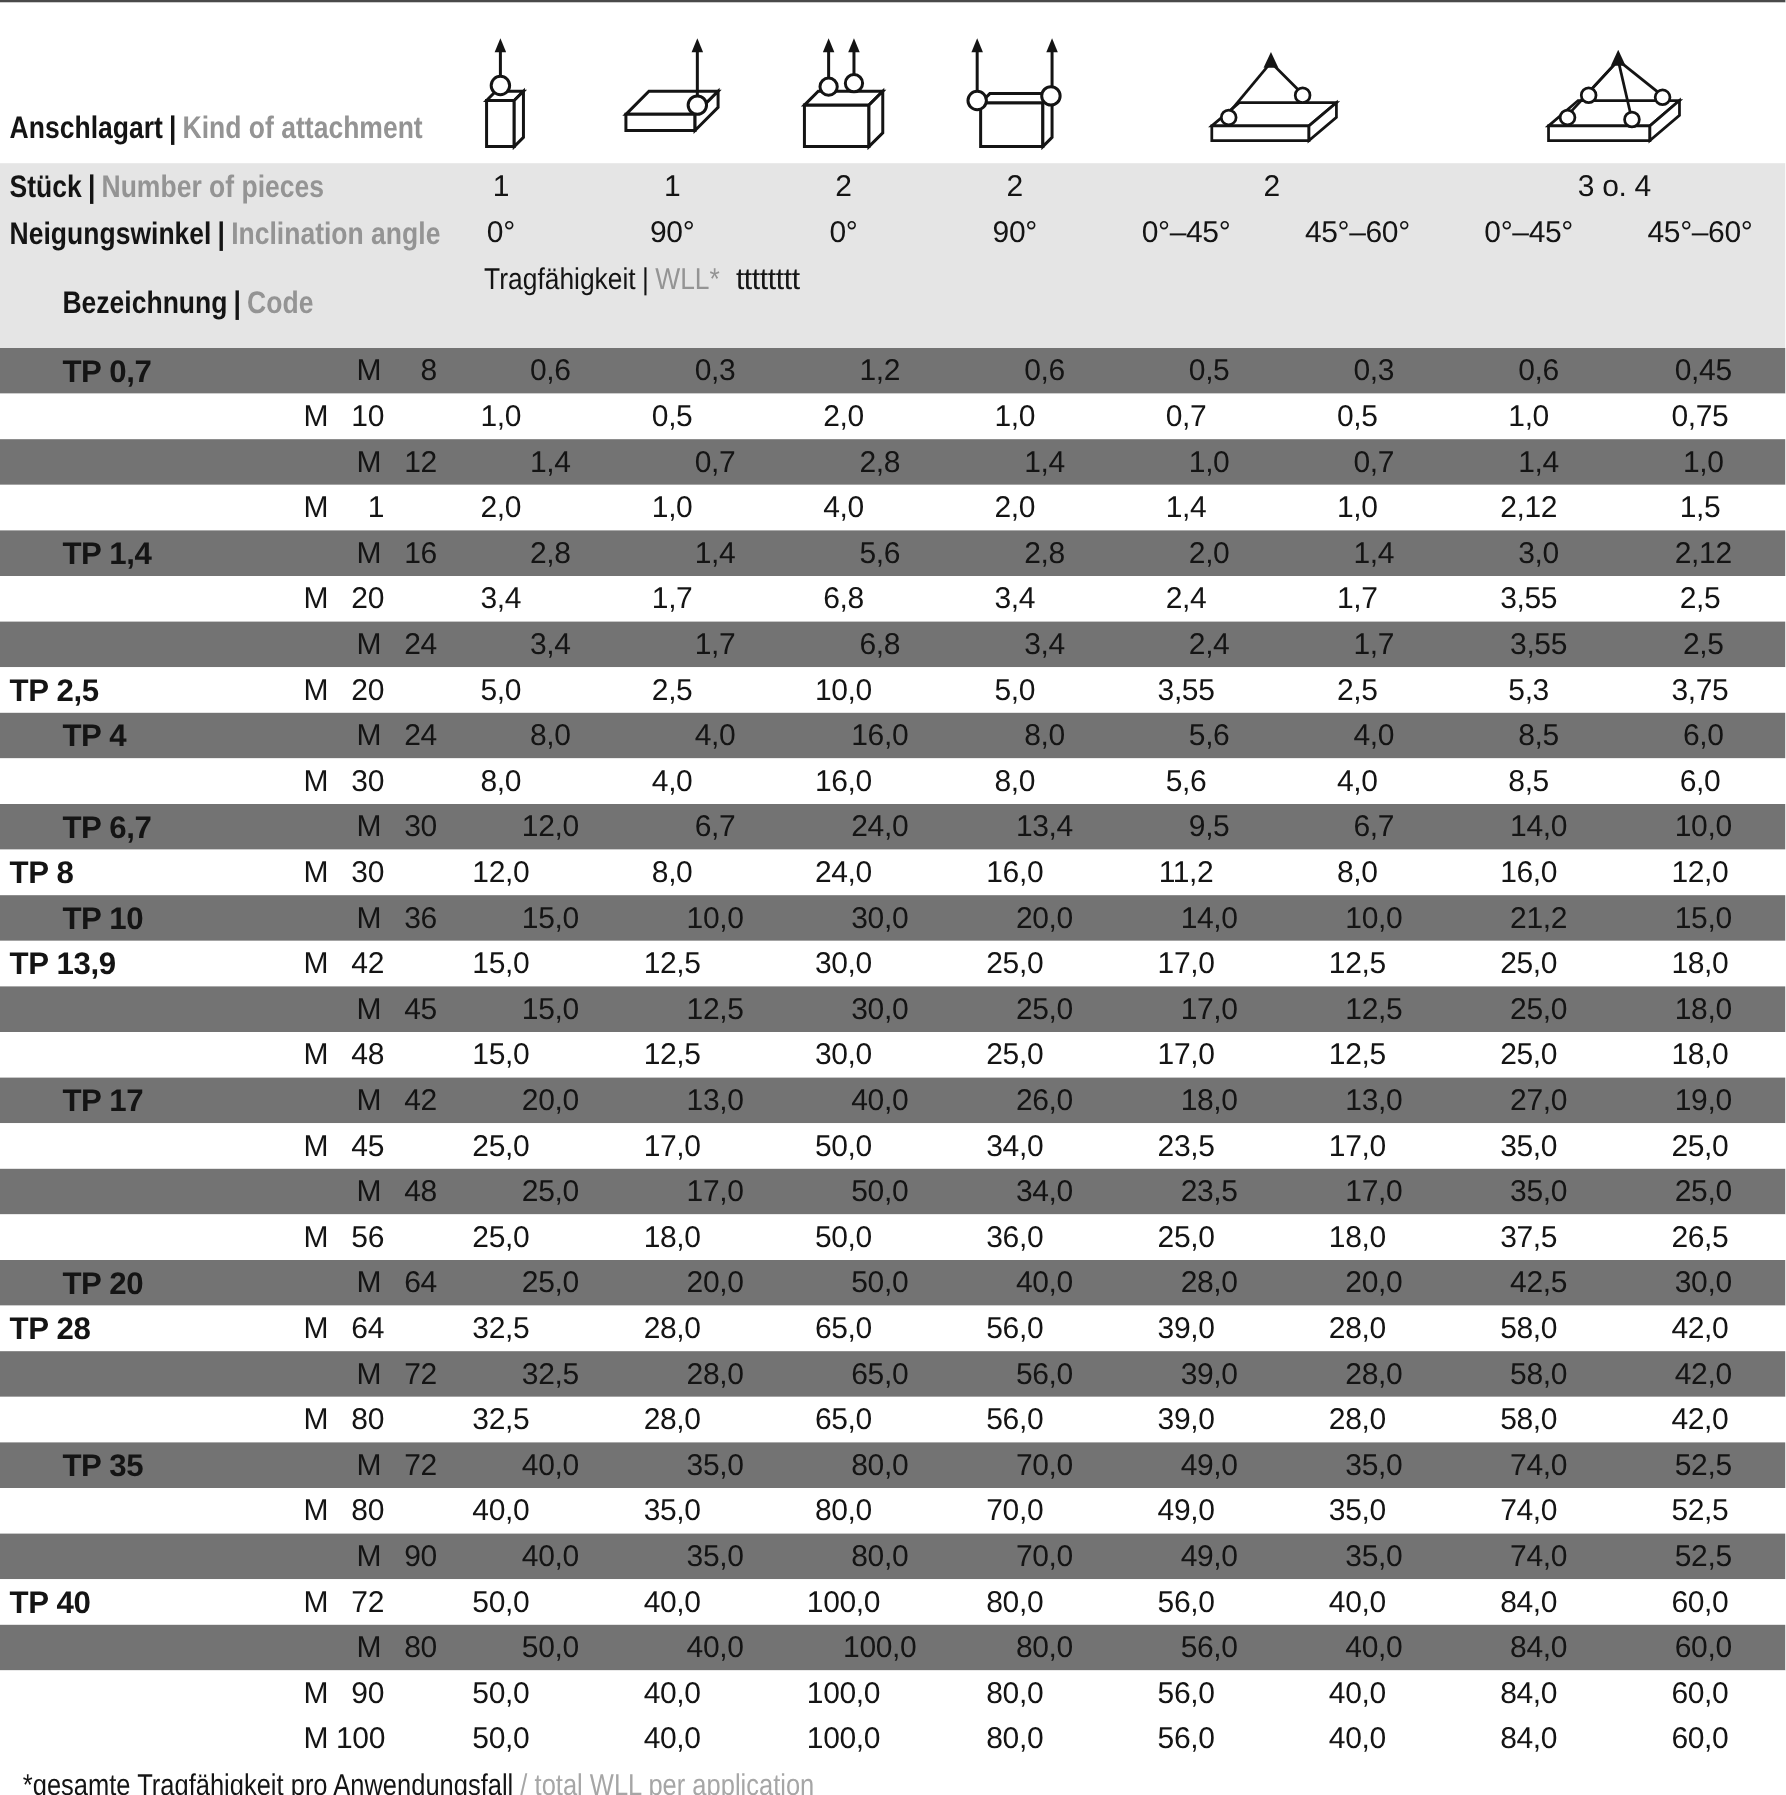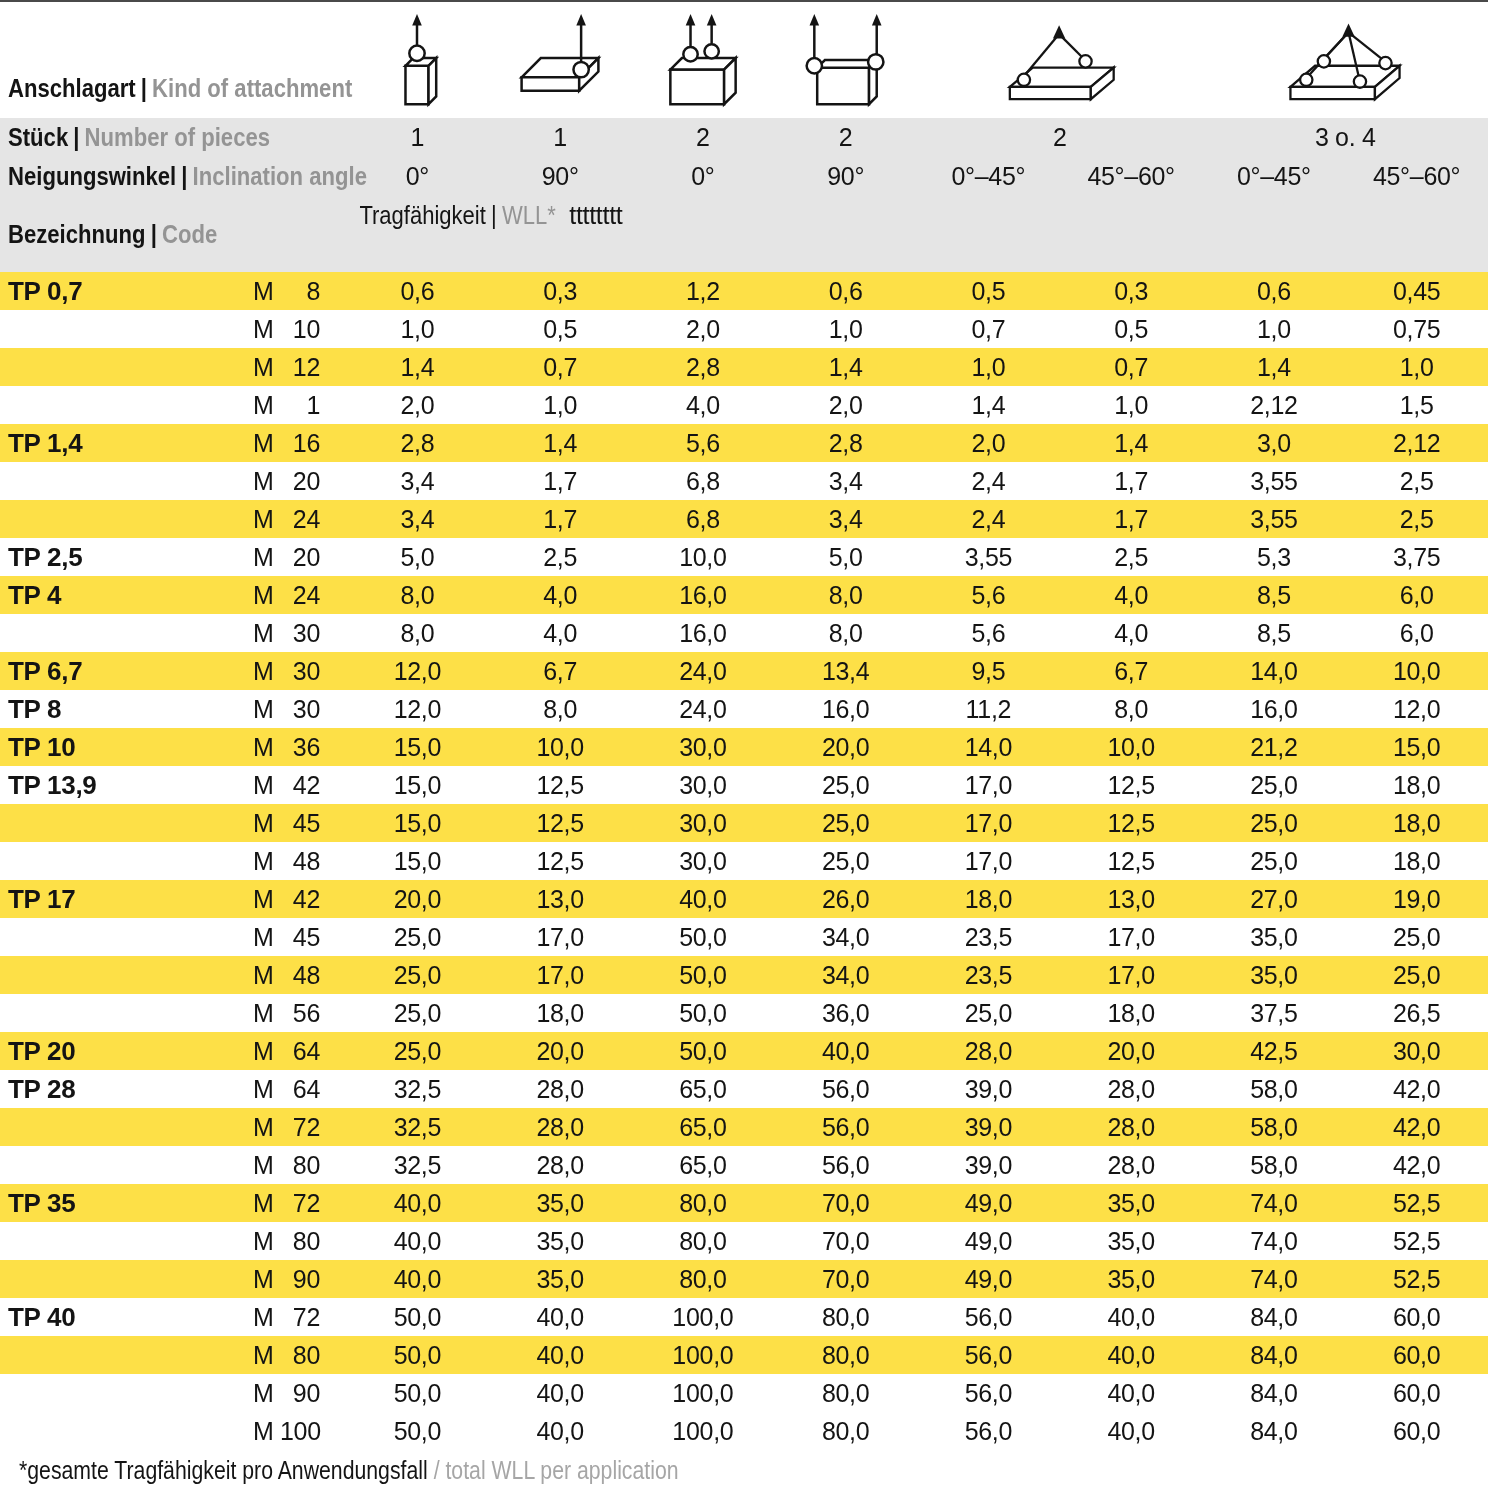--- a/index.html
+++ b/index.html
@@ -1,44 +1,44 @@
 <!DOCTYPE html>
 <html><head>
 <meta charset="utf-8">
 <style>
   html,body{margin:0;padding:0;background:#ffffff;}
   body{font-family:"Liberation Sans","DejaVu Sans",sans-serif;color:#141414;}
   .page{position:relative;width:1488px;height:1496px;background:#fff;overflow:hidden;box-sizing:border-box;border-top:2px solid #4a4a4a;}
   .grid{display:grid;grid-template-columns:240px 40px 66px repeat(8,1fr);}
   
-  .icons-row{height:116px;align-items:end;background:#fff;}
+  .icons-row{height:134px;align-items:end;background:#fff;}
   .attach-label{grid-column:1/span 3;padding:0 0 14px 8px;white-space:nowrap;}
   .icon-cell{display:flex;justify-content:center;align-items:flex-end;padding-bottom:10px;}
   .ic1{grid-column:4;} .ic2{grid-column:5;} .ic3{grid-column:6;} .ic4{grid-column:7;}
   .ic5{grid-column:8/span 2;} .ic6{grid-column:10/span 2;}
   .hdr-band{background:#e5e5e5;}
   .hrow{height:39px;align-items:center;}
   .hlabel{grid-column:1/span 3;padding-left:8px;white-space:nowrap;}
   .bold-de{font-weight:bold;font-size:26px;color:#141414;}
   .bold-en{font-weight:bold;font-size:26px;color:#949494;}
   .pipe{font-weight:bold;font-size:26px;color:#141414;padding:0 6px;}
   .condL{display:inline-block;transform:scaleX(0.85);transform-origin:0 50%;white-space:nowrap;}
   .condC{display:inline-block;transform:scaleX(0.88);transform-origin:50% 50%;white-space:nowrap;}
   .c{text-align:center;}
   .num{font-size:25px;letter-spacing:-0.3px;}
   .span2a{grid-column:8/span 2;} .span2b{grid-column:10/span 2;}
-  .code-row{height:76px;align-items:center;}
+  .code-row{height:76px;align-items:center;margin-left:44px;}
   .wll-wrap{grid-column:4/span 8;display:flex;flex-direction:row;height:76px;}
   .wll-line{height:38px;display:flex;align-items:center;justify-content:center;font-size:25px;}
   .wll-de{color:#141414;} .wll-en{color:#949494;}
   .wll-pipe{color:#141414;padding:0 6px;}
   .t-line{height:38px;display:grid;grid-template-columns:repeat(8,1fr);align-items:center;}
   
   .trow{height:38px;align-items:center;background:#fff;}
-  .trow.shaded{background:#fde047;}
+  .trow.shaded{background:#737373;padding-left:44px;}
   .cell{overflow:visible;}
   .code{font-weight:bold;font-size:26px;padding-left:8px;white-space:nowrap;letter-spacing:-0.3px;}
   .mcol{font-size:25px;padding-left:13px;}
   .sizecol{font-size:25px;text-align:right;padding-right:26px;letter-spacing:-0.3px;}
   
   .footer{height:40px;display:flex;align-items:center;padding-left:19px;background:#fff;}
   .foot-de{font-size:25px;color:#141414;}
   .foot-en{font-size:25px;color:#a6a6a6;}
   svg{display:block;}
   .ln{stroke:#141414;stroke-width:2.6;fill:none;}

